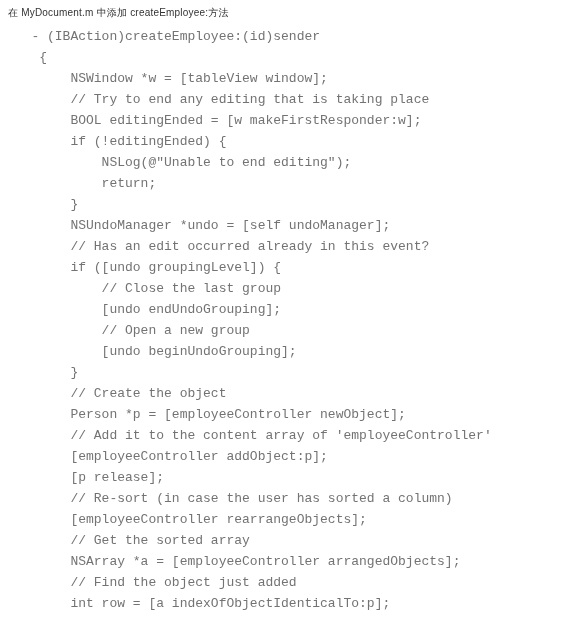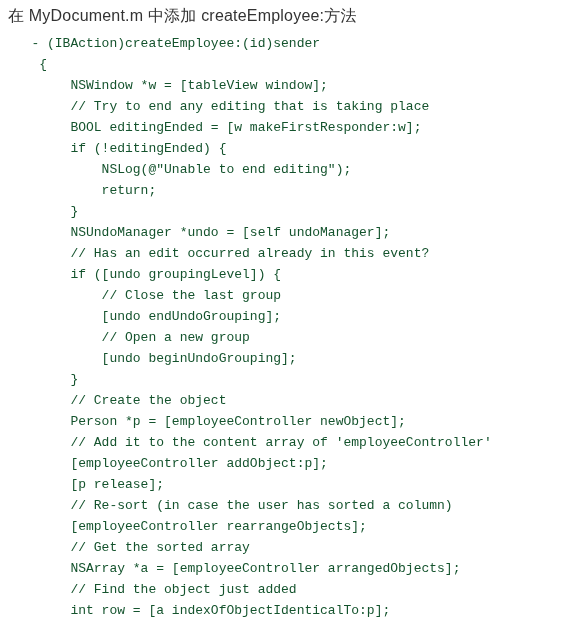--- a/index.html
+++ b/index.html
@@ -8,31 +8,31 @@
     width: 563px;
     background: #ffffff;
     color: #000000;
   }
   .page {
     padding: 6px 8px 12px 8px;
     box-sizing: border-box;
   }
   .intro {
     font-family: Arial, "Helvetica Neue", Helvetica, sans-serif;
-    font-size: 16px;
+    font-size: 10px;
     color: #333333;
     margin-bottom: 6px;
     letter-spacing: 0.2px;
   }
   .code {
     font-family: "Courier New", Courier, monospace;
     font-size: 13px;
     line-height: 21px;
     white-space: pre;
-    color: #14532d;
+    color: #737373;
     text-rendering: optimizeLegibility;
   }
 </style>
 </head>
 <body>
 
 <div class="page">
   <div class="intro">在 MyDocument.m 中添加 createEmployee:方法</div>
   <div class="code">   - (IBAction)createEmployee:(id)sender
     {

